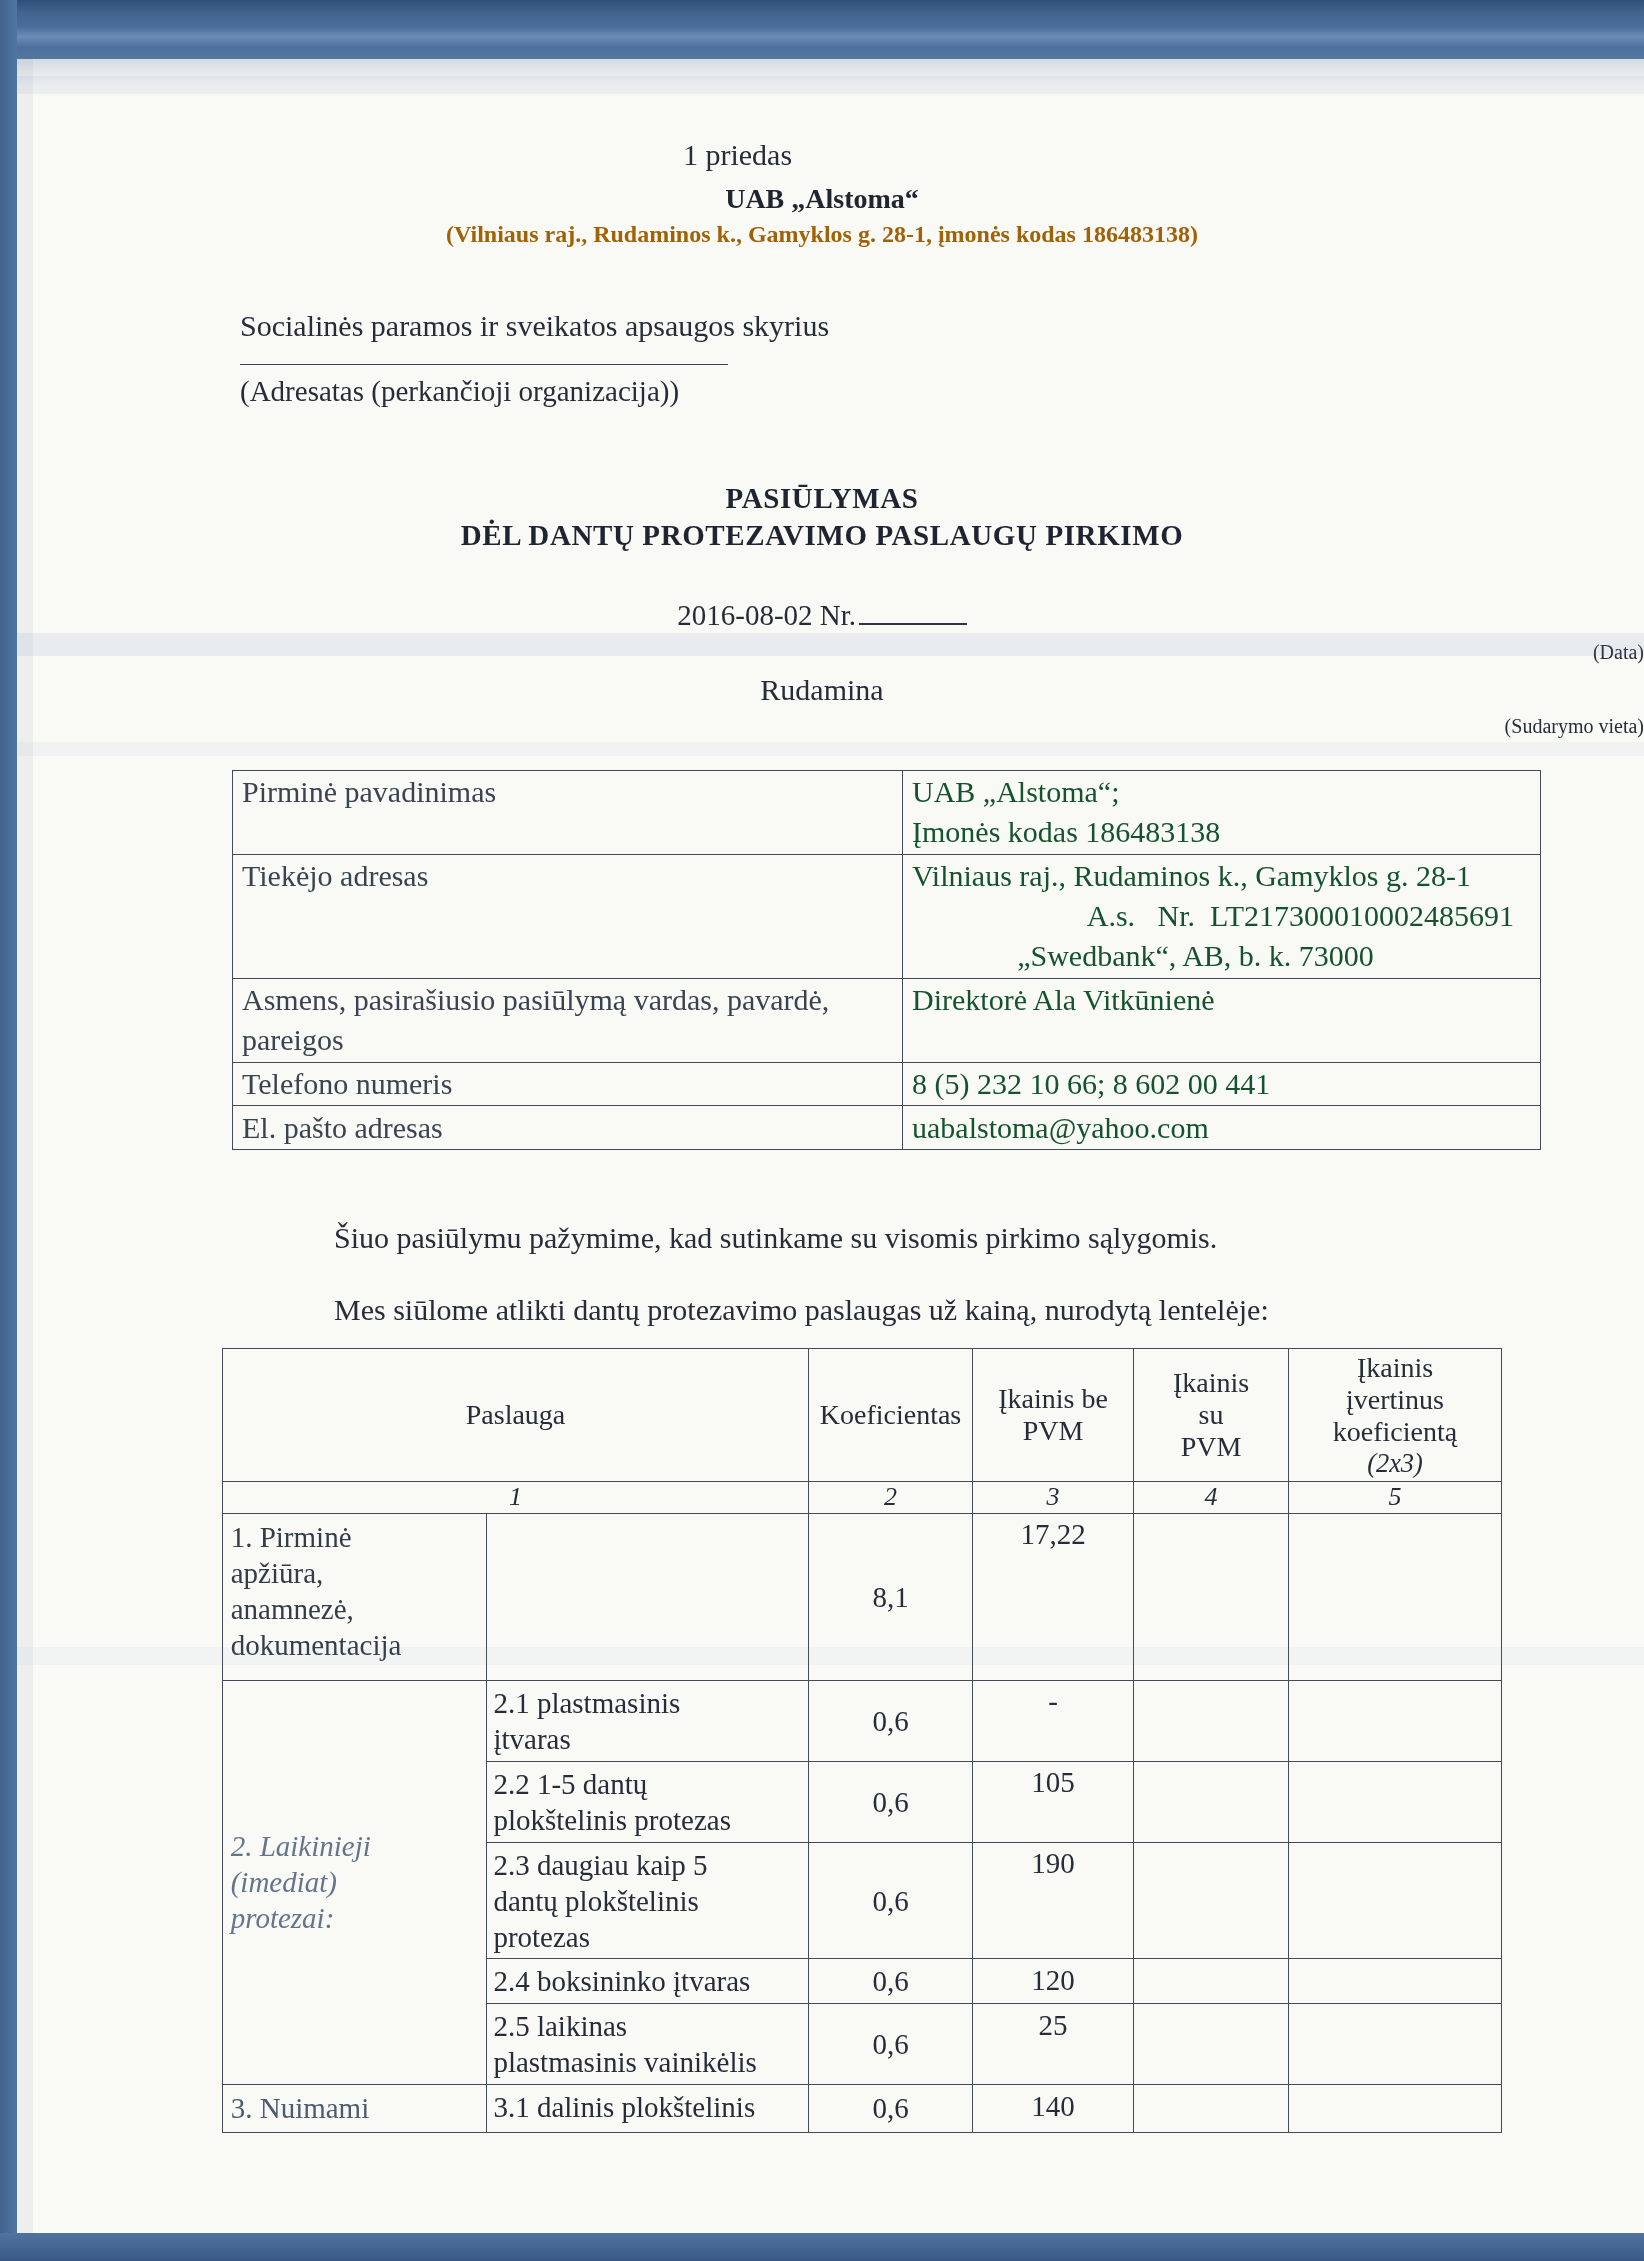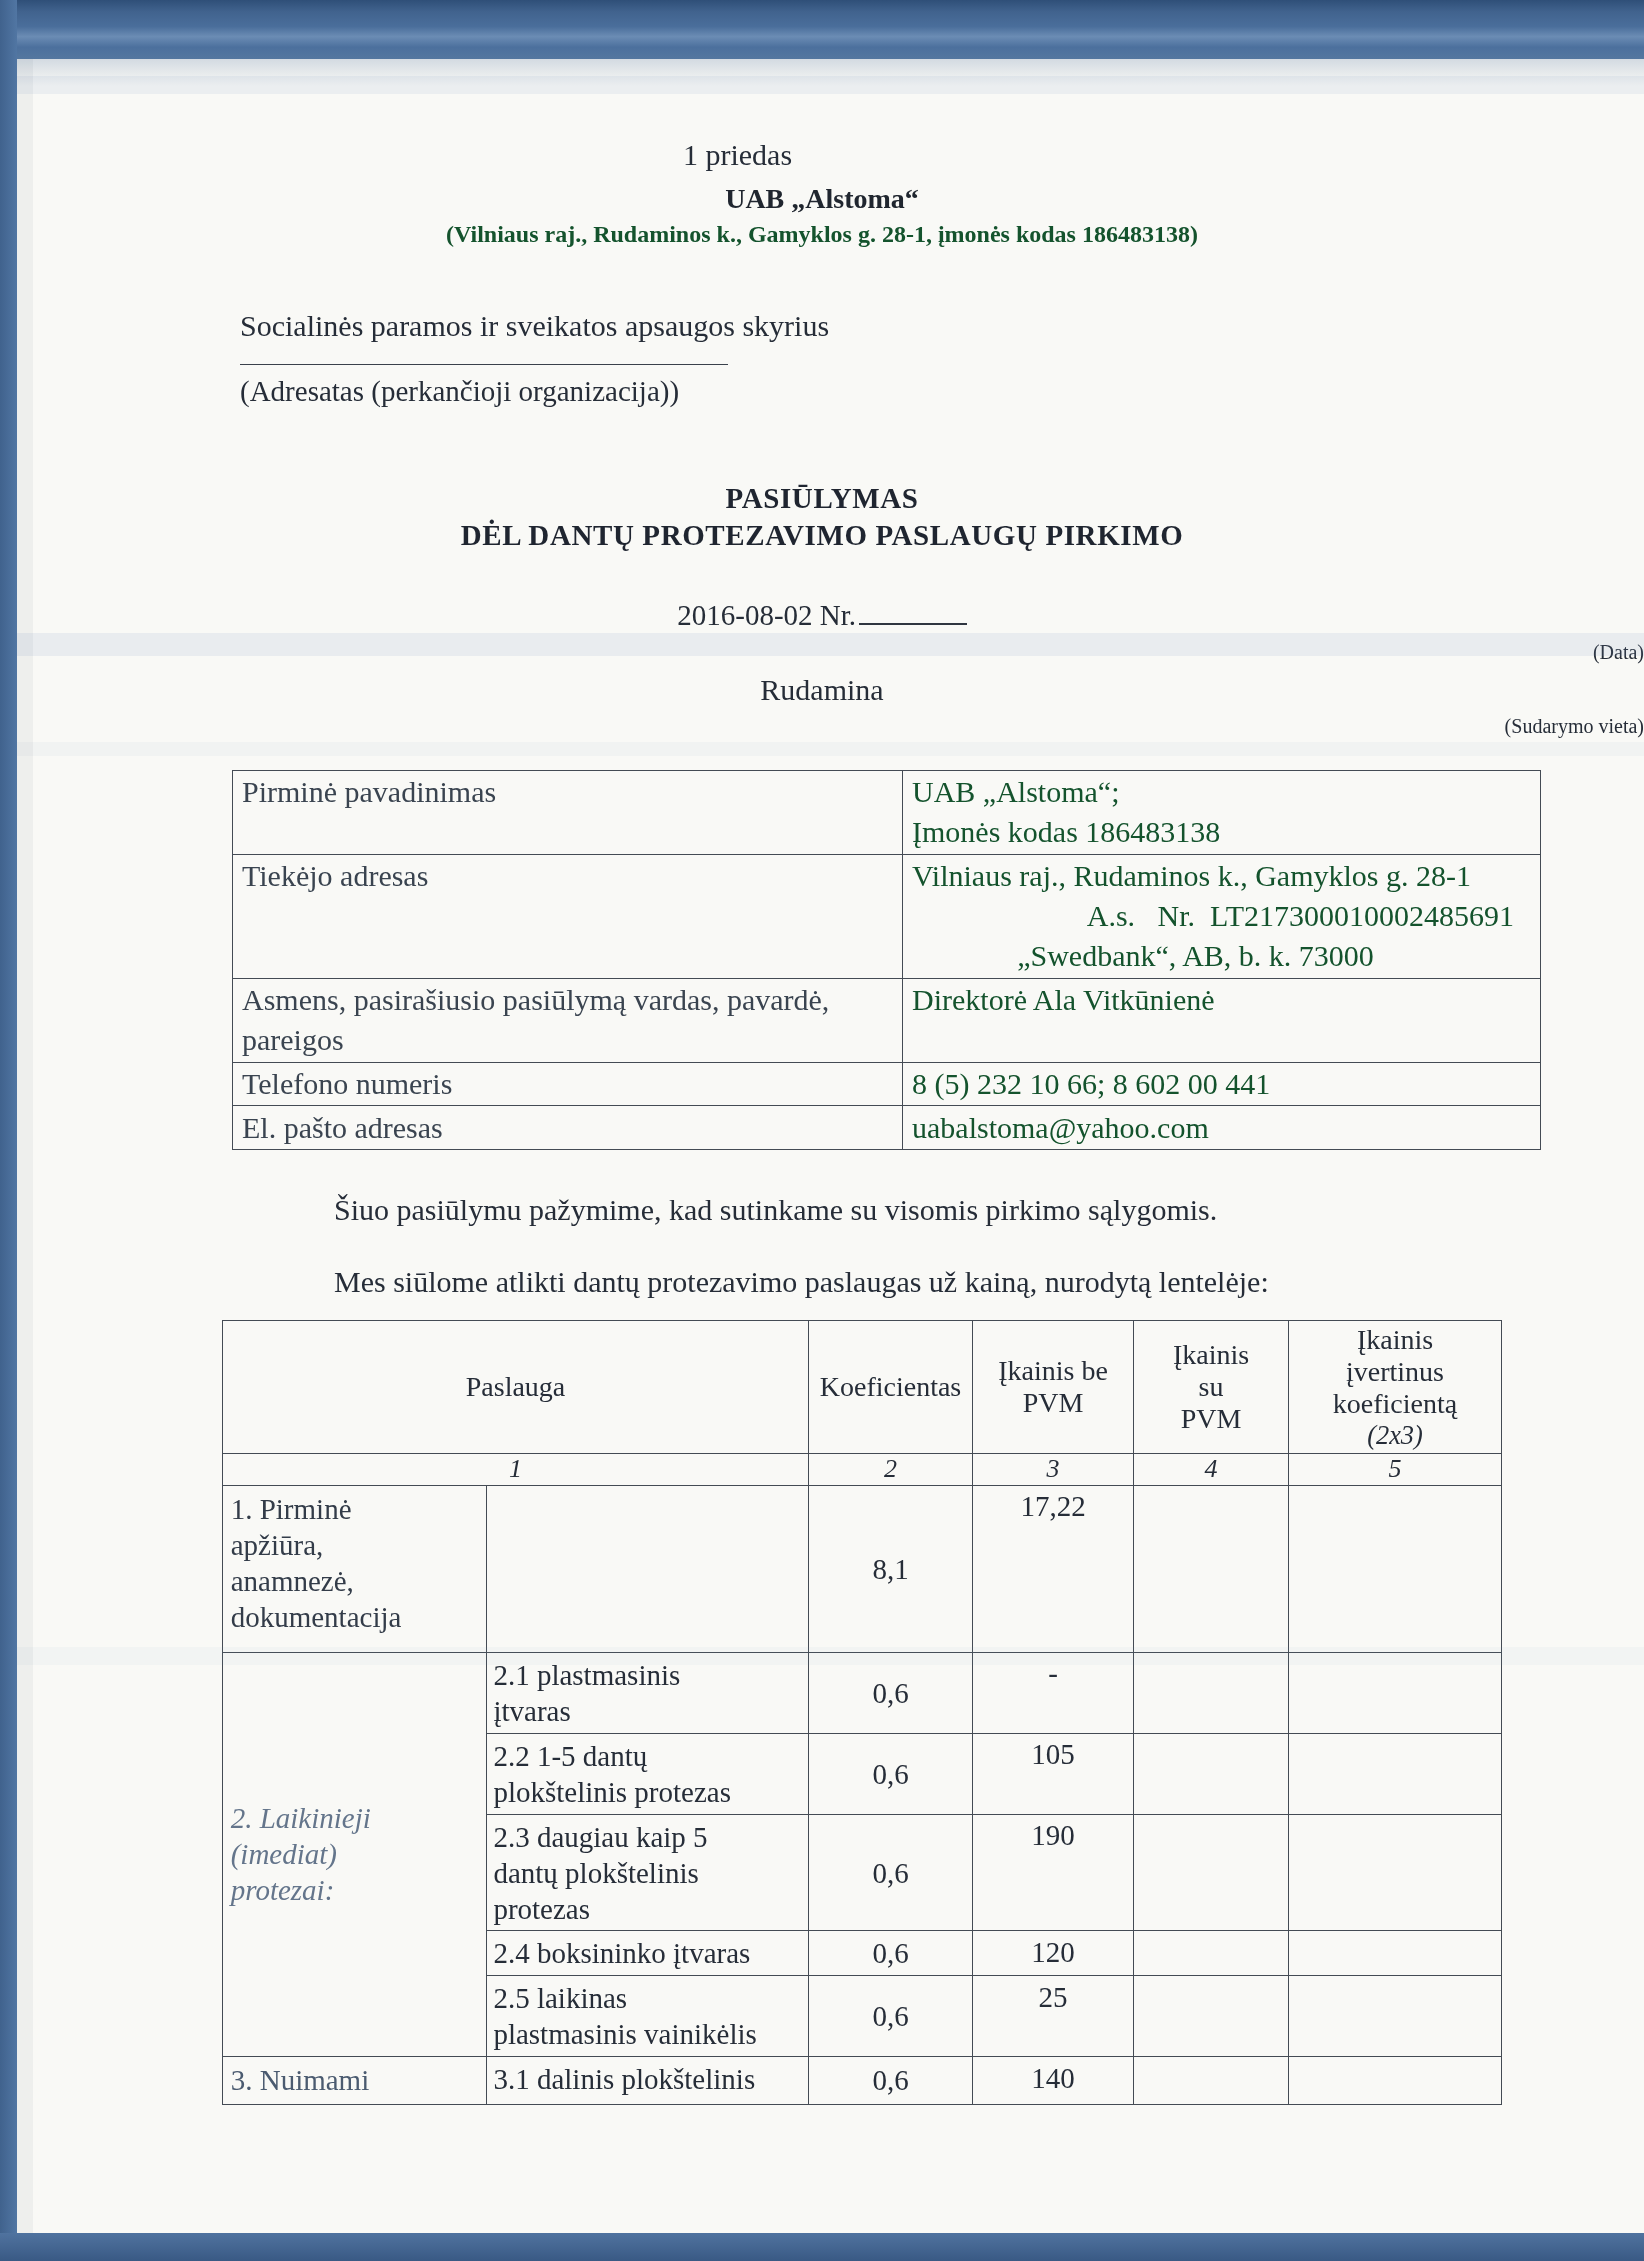--- a/index.html
+++ b/index.html
@@ -45,21 +45,21 @@
   .streak-3 { top:742px; height:14px; background:rgba(120,150,190,0.06); }
   .streak-4 { top:1647px; height:18px; background:rgba(120,150,190,0.05); }
 
   
   .content { position:absolute; inset:0; padding-top:137px; }
 
   [data-bind-lines] div { white-space:pre; }
 
   .annex { font-size:30px; line-height:36px; text-align:center; padding-right:169px; }
   .company-name { margin-top:9px; text-align:center; font-weight:bold; font-size:28px; line-height:33px; color:#20262f; }
-  .company-details { margin-top:3.9px; text-align:center; font-weight:bold; font-size:24px; line-height:30px; color:#14532d; }
+  .company-details { margin-top:3.9px; text-align:center; font-weight:bold; font-size:24px; line-height:30px; color:#a16207; }
 
   .addressee { margin-top:57px; margin-left:240px; font-size:30px; line-height:39px; }
   .addressee-underline { margin-top:9px; margin-left:240px; width:488px; height:11.6px; border-bottom:1.9px solid #3a414b; }
   .addressee-caption { margin-top:7.7px; margin-left:240px; font-size:29px; line-height:36px; }
 
   .doc-title { margin-top:71px; text-align:center; font-weight:bold; font-size:29px; line-height:37px; letter-spacing:0.6px; color:#1f2530; }
 
   .date-line { margin-top:43px; text-align:center; font-size:29px; line-height:37px; }
   .fill-line { display:inline-block; width:108px; height:7.7px; border-bottom:2.6px solid #2f3640; margin-left:2.6px; }
   .center-caption { text-align:right; font-size:20px; line-height:37px; }
@@ -71,21 +71,21 @@
     border-collapse:collapse; table-layout:fixed; width:1308px;
     font-size:30px;
   }
   .supplier-table td { border:1.9px solid #444b54; vertical-align:top; padding:1.3px 9px; line-height:40px; }
   .st-label { color:#3a4450; }
   .st-value { color:#14532d; }
   .st-addr div:nth-child(2) { text-align:right; padding-right:17px; }
   .st-addr div:nth-child(3) { text-align:center; padding-right:52px; }
 
   .para { margin-left:240px; text-indent:94px; font-size:30px; line-height:37px; }
-  .para-1 { margin-top:41px; }
+  .para-1 { margin-top:69px; }
   .para-2 { margin-top:35px; }
 
   
   .price-table {
     margin-top:20.6px; margin-left:222px;
     border-collapse:collapse; table-layout:fixed; width:1279px;
     font-size:29px;
   }
   .price-table td { border:1.9px solid #444b54; line-height:36px; }
   .pt-head td { text-align:center; vertical-align:middle; font-size:28px; line-height:32px; padding:2.6px 2.6px; }

